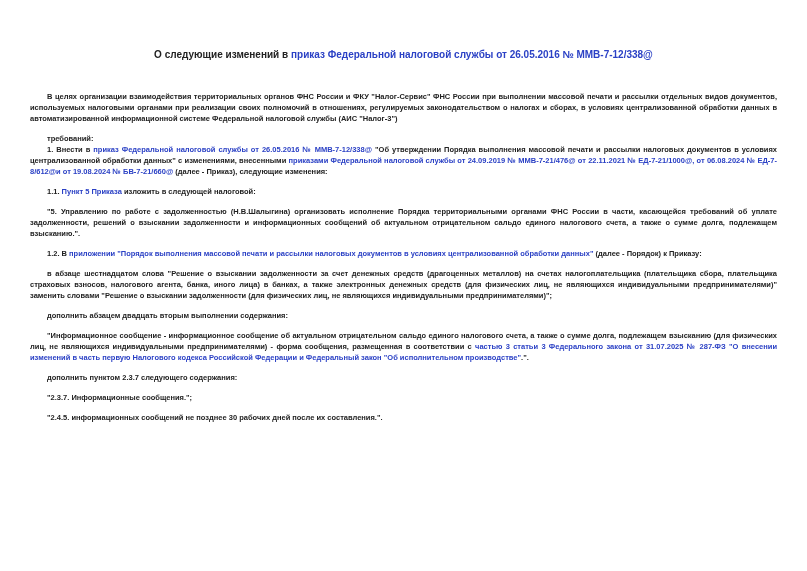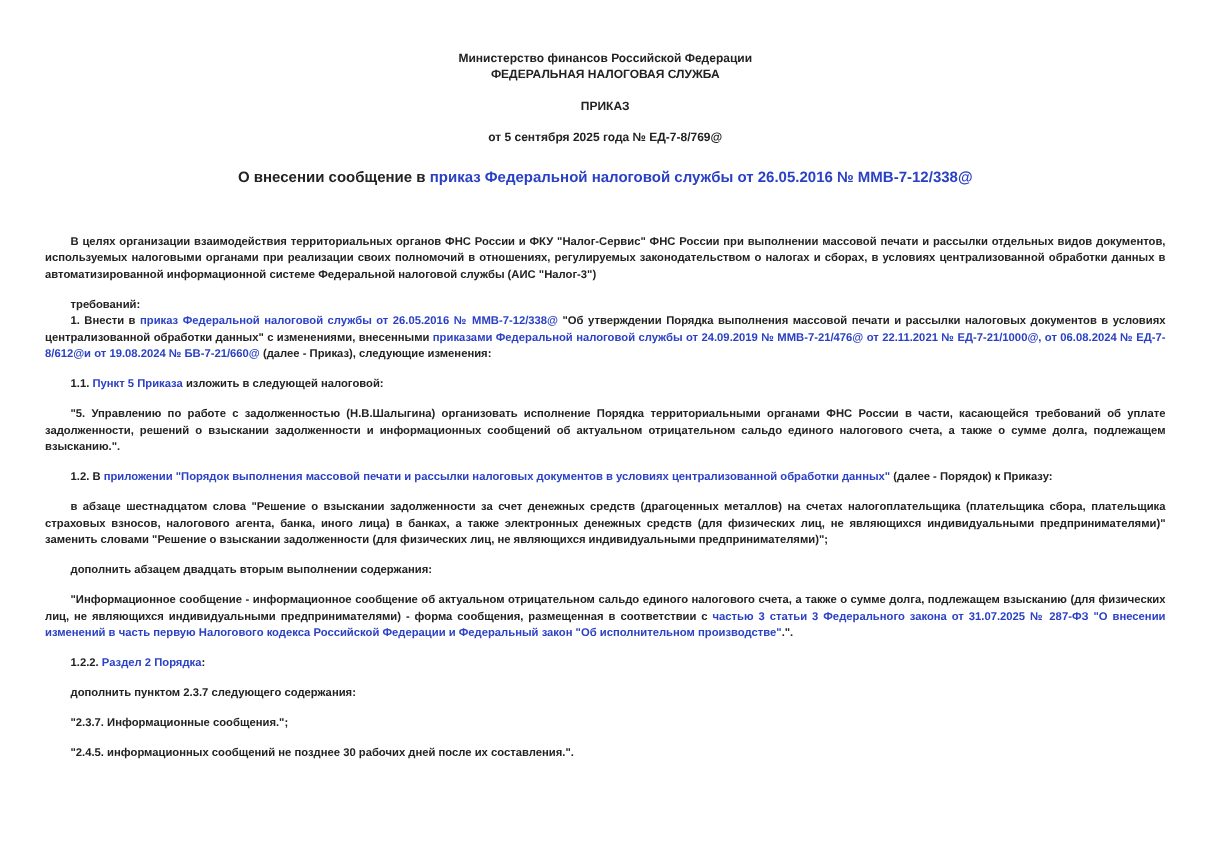--- a/index.html
+++ b/index.html
@@ -29,40 +29,33 @@
   }
   .para { margin: 9px 0 0 0; text-indent: 17px; }
   .para.tight { margin-top: 0; }
   a.doc-link { color: var(--link); text-decoration: none; cursor: pointer; }
 </style>
 </head>
 <body>
 
 <div class="doc">
 
-  <div class="doc-header">
-    <div class="hline">Министерство финансов Российской Федерации</div>
-    <div class="hline">ФЕДЕРАЛЬНАЯ НАЛОГОВАЯ СЛУЖБА</div>
-    <div class="hline doc-type">ПРИКАЗ</div>
-    <div class="hline doc-number">от 5 сентября 2025 года № ЕД-7-8/769@</div>
-  </div>
 
   <div class="doc-title">
-    <span>О внесении сообщение в </span><a href="#" class="doc-link">приказ Федеральной налоговой службы от 26.05.2016 № ММВ-7-12/338@</a>
+    <span>О следующие изменений в </span><a href="#" class="doc-link">приказ Федеральной налоговой службы от 26.05.2016 № ММВ-7-12/338@</a>
   </div>
 
   <div class="doc-body">
       <p class="para"><span>В целях организации взаимодействия территориальных органов ФНС России и ФКУ "Налог-Сервис" ФНС России при выполнении массовой печати и рассылки отдельных видов документов, используемых налоговыми органами при реализации своих полномочий в отношениях, регулируемых законодательством о налогах и сборах, в условиях централизованной обработки данных в автоматизированной информационной системе Федеральной налоговой службы (АИС "Налог-3")</span></p>
       <p class="para"><span>требований:</span></p>
       <p class="para tight"><span>1. Внести в </span><a href="#" class="doc-link">приказ Федеральной налоговой службы от 26.05.2016 № ММВ-7-12/338@</a><span> "Об утверждении Порядка выполнения массовой печати и рассылки налоговых документов в условиях централизованной обработки данных" с изменениями, внесенными </span><a href="#" class="doc-link">приказами Федеральной налоговой службы от 24.09.2019 № ММВ-7-21/476@ от 22.11.2021 № ЕД-7-21/1000@, от 06.08.2024 № ЕД-7-8/612@и от 19.08.2024 № БВ-7-21/660@</a><span> (далее - Приказ), следующие изменения:</span></p>
       <p class="para"><span>1.1. </span><a href="#" class="doc-link">Пункт 5 Приказа</a><span> изложить в следующей налоговой:</span></p>
       <p class="para"><span>"5. Управлению по работе с задолженностью (Н.В.Шалыгина) организовать исполнение Порядка территориальными органами ФНС России в части, касающейся требований об уплате задолженности, решений о взыскании задолженности и информационных сообщений об актуальном отрицательном сальдо единого налогового счета, а также о сумме долга, подлежащем взысканию.".</span></p>
       <p class="para"><span>1.2. В </span><a href="#" class="doc-link">приложении "Порядок выполнения массовой печати и рассылки налоговых документов в условиях централизованной обработки данных"</a><span> (далее - Порядок) к Приказу:</span></p>
       <p class="para"><span>в абзаце шестнадцатом слова "Решение о взыскании задолженности за счет денежных средств (драгоценных металлов) на счетах налогоплательщика (плательщика сбора, плательщика страховых взносов, налогового агента, банка, иного лица) в банках, а также электронных денежных средств (для физических лиц, не являющихся индивидуальными предпринимателями)" заменить словами "Решение о взыскании задолженности (для физических лиц, не являющихся индивидуальными предпринимателями)";</span></p>
       <p class="para"><span>дополнить абзацем двадцать вторым выполнении содержания:</span></p>
       <p class="para"><span>"Информационное сообщение - информационное сообщение об актуальном отрицательном сальдо единого налогового счета, а также о сумме долга, подлежащем взысканию (для физических лиц, не являющихся индивидуальными предпринимателями) - форма сообщения, размещенная в соответствии с </span><a href="#" class="doc-link">частью 3 статьи 3 Федерального закона от 31.07.2025 № 287-ФЗ</a><span> </span><a href="#" class="doc-link">"О внесении изменений в часть первую Налогового кодекса Российской Федерации и Федеральный закон "Об исполнительном производстве"</a><span>.".</span></p>
-      <p class="para"><span>1.2.2. </span><a href="#" class="doc-link">Раздел 2 Порядка</a><span>:</span></p>
       <p class="para"><span>дополнить пунктом 2.3.7 следующего содержания:</span></p>
       <p class="para"><span>"2.3.7. Информационные сообщения.";</span></p>
       <p class="para"><span>"2.4.5. информационных сообщений не позднее 30 рабочих дней после их составления.".</span></p>
     </div>
 
 </div>
 
 </body></html>

